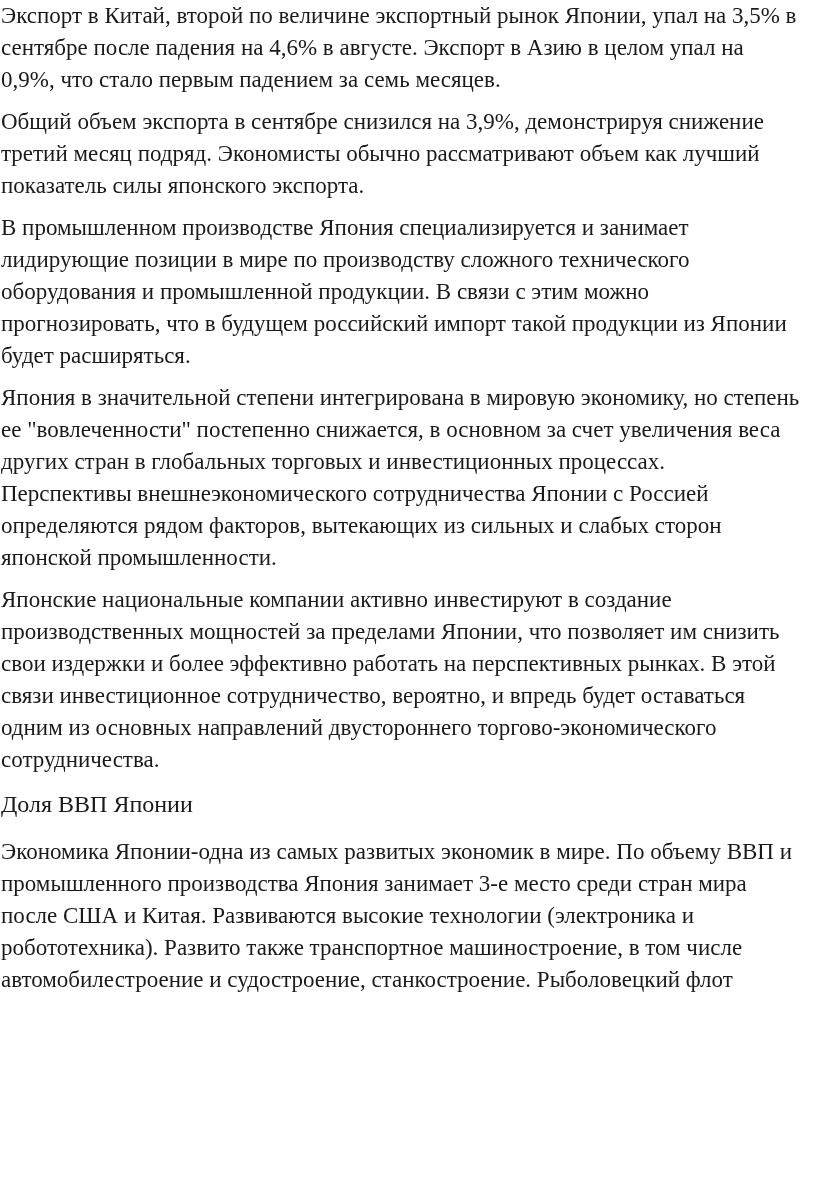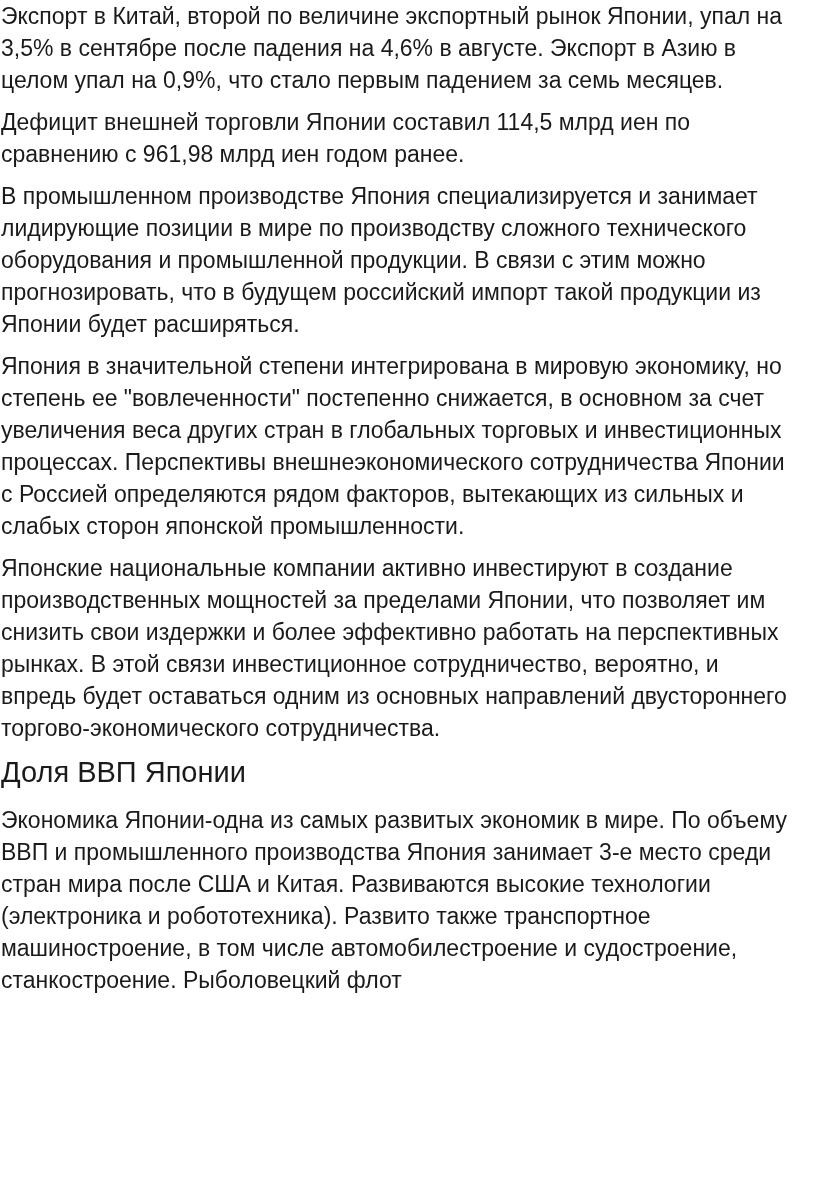--- a/index.html
+++ b/index.html
@@ -1,35 +1,35 @@
 <!DOCTYPE html>
 <html><head>
 <meta charset="utf-8">
 <style>
   html, body { margin: 0; padding: 0; background: #ffffff; }
   body { width: 816px; height: 1192px; overflow: hidden; }
   .doc {
     padding: 0 16px 0 1px;
-    font-family: Liberation Sans, sans-serif;
+    font-family: Liberation Serif, serif;
     color: #1a1a1a;
     font-size: 23px;
     line-height: 32px;
   }
   .doc p { margin: 0 0 10px 0; }
   .doc h2 {
     font-weight: normal;
-    font-size: 29px;
+    font-size: 24px;
     line-height: 36px;
     margin: 10px 8px 14px 0;
   }
 </style>
 </head>
 <body>
 
 <div class="doc">
   <p>Экспорт в Китай, второй по величине экспортный рынок Японии, упал на 3,5% в сентябре после падения на 4,6% в августе. Экспорт в Азию в целом упал на 0,9%, что стало первым падением за семь месяцев.</p>
-  <p>Дефицит внешней торговли Японии составил 114,5 млрд иен по сравнению с 961,98 млрд иен годом ранее.</p>
+  <p>Общий объем экспорта в сентябре снизился на 3,9%, демонстрируя снижение третий месяц подряд. Экономисты обычно рассматривают объем как лучший показатель силы японского экспорта.</p>
   <p>В промышленном производстве Япония специализируется и занимает лидирующие позиции в мире по производству сложного технического оборудования и промышленной продукции. В связи с этим можно прогнозировать, что в будущем российский импорт такой продукции из Японии будет расширяться.</p>
   <p>Япония в значительной степени интегрирована в мировую экономику, но степень ее "вовлеченности" постепенно снижается, в основном за счет увеличения веса других стран в глобальных торговых и инвестиционных процессах. Перспективы внешнеэкономического сотрудничества Японии с Россией определяются рядом факторов, вытекающих из сильных и слабых сторон японской промышленности.</p>
   <p>Японские национальные компании активно инвестируют в создание производственных мощностей за пределами Японии, что позволяет им снизить свои издержки и более эффективно работать на перспективных рынках. В этой связи инвестиционное сотрудничество, вероятно, и впредь будет оставаться одним из основных направлений двустороннего торгово-экономического сотрудничества.</p>
   <h2>Доля ВВП Японии</h2>
   <p>Экономика Японии-одна из самых развитых экономик в мире. По объему ВВП и промышленного производства Япония занимает 3-е место среди стран мира после США и Китая. Развиваются высокие технологии (электроника и робототехника). Развито также транспортное машиностроение, в том числе автомобилестроение и судостроение, станкостроение. Рыболовецкий флот</p>
 </div>
 
 </body></html>

